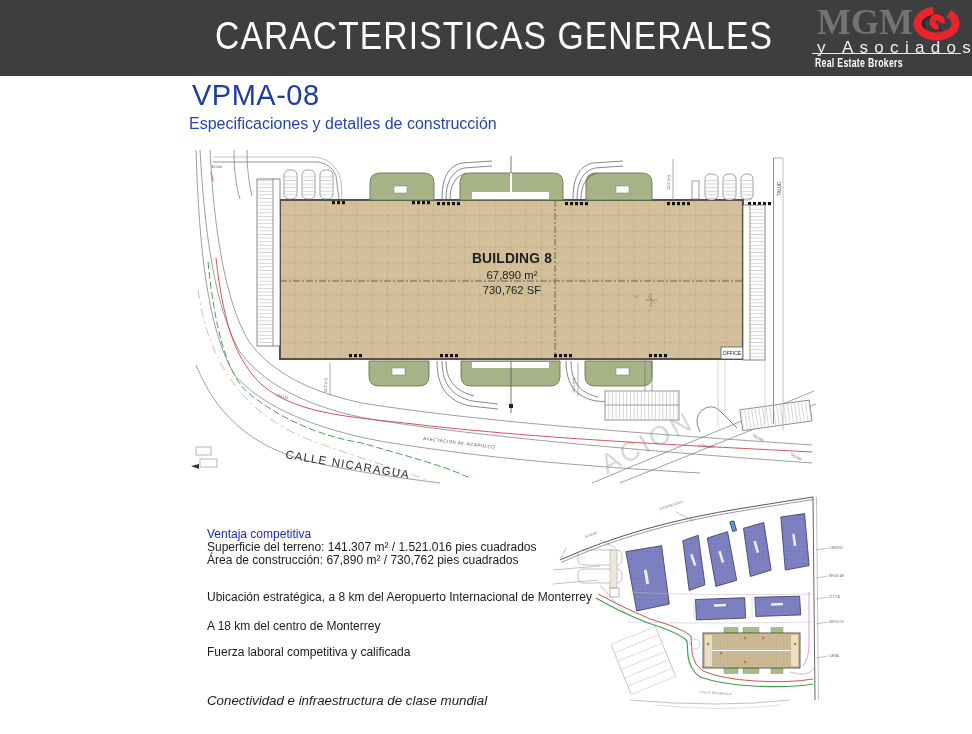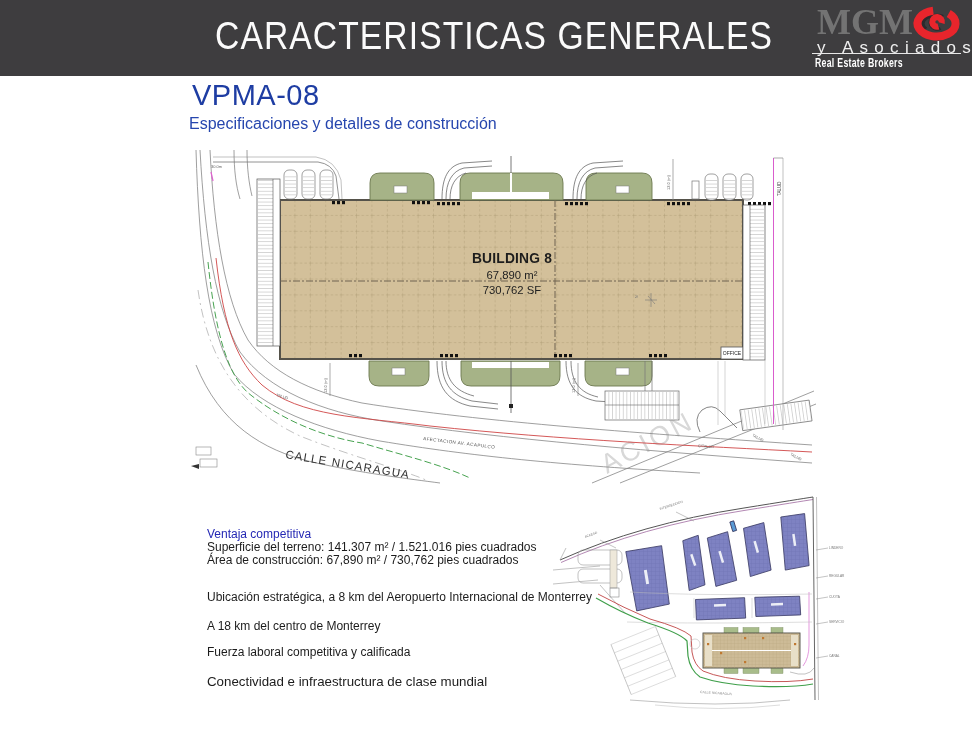--- a/index.html
+++ b/index.html
@@ -362,13 +362,13 @@
   <path d="M790 672 Q808 678 814 668" fill="none" stroke="#999" stroke-width="0.6"></path>
   <text x="700" y="693" transform="rotate(4 700 693)" font-size="3.4" fill="#888">CALLE NICARAGUA</text>
 </svg>
 
 <div class="tb tblue" style="top:520px;margin-top:7px;">Ventaja competitiva</div>
 <div class="tb" style="top:540px;">Superficie del terreno: 141.307 m² / 1.521.016 pies cuadrados</div>
 <div class="tb" style="top:553px;">Área de construcción: 67,890 m² / 730,762 pies cuadrados</div>
 <div class="tb" style="top:590px;">Ubicación estratégica, a 8 km del Aeropuerto Internacional de Monterrey</div>
 <div class="tb" style="top:619px;">A 18 km del centro de Monterrey</div>
 <div class="tb" style="top:645px;">Fuerza laboral competitiva y calificada</div>
-<div class="tb" style="top:675px;font-size:13.3px;">Conectividad e infraestructura de clase mundial</div>
+<div class="tb" style="top:694px;font-size:13.3px;font-style:italic;">Conectividad e infraestructura de clase mundial</div>
 
 </body></html>

